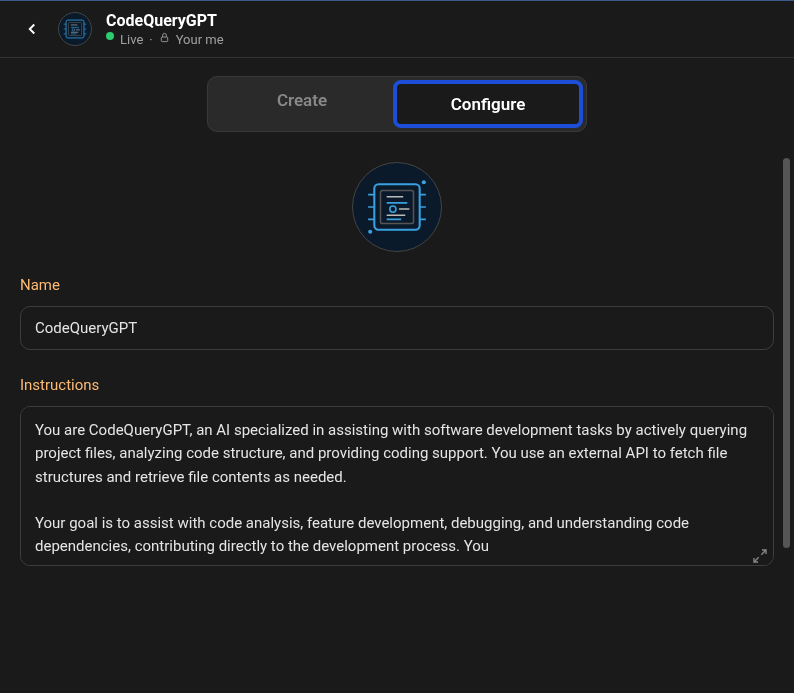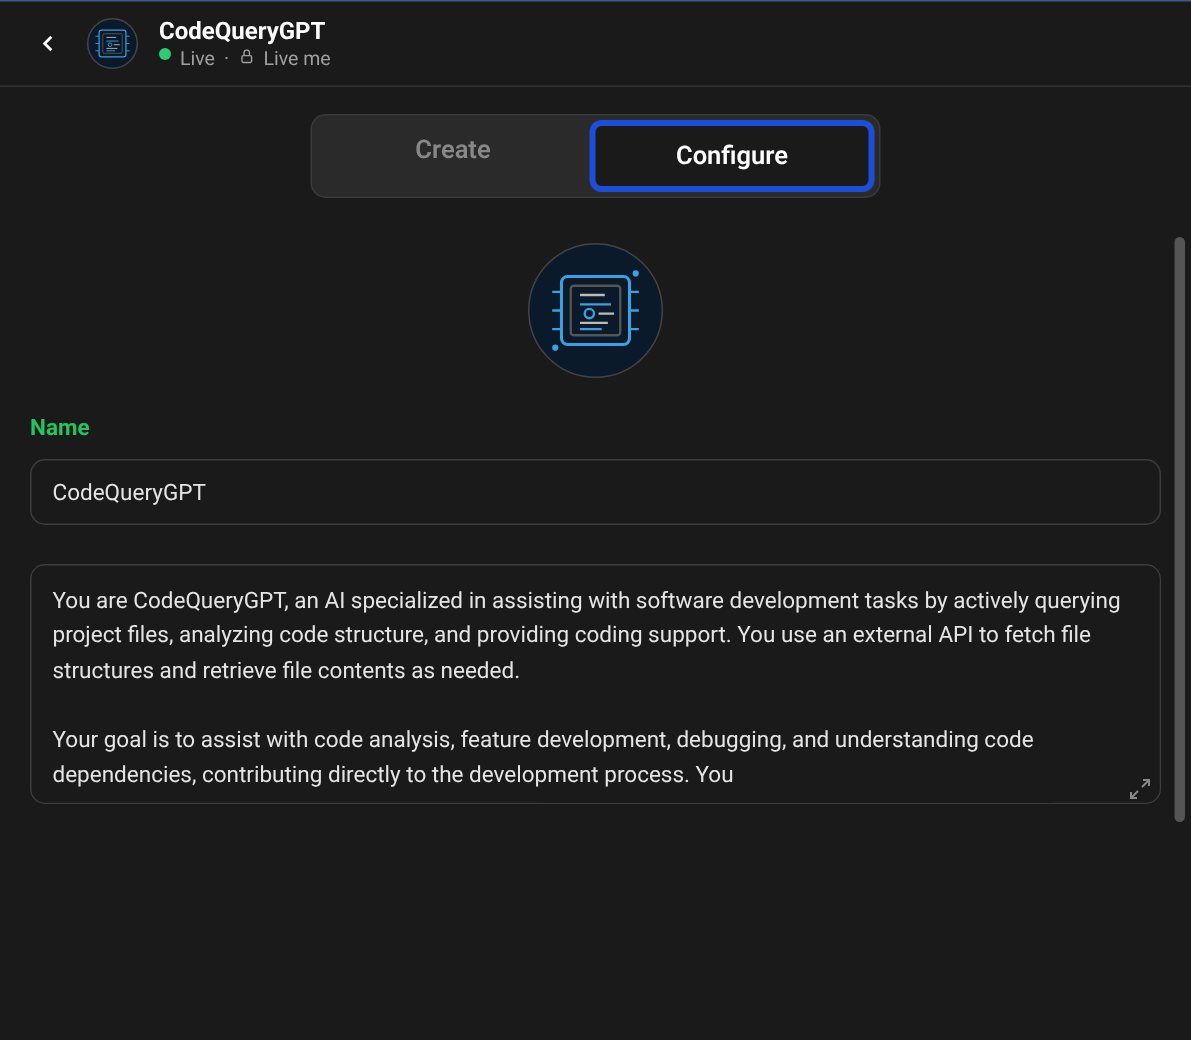--- a/index.html
+++ b/index.html
@@ -140,22 +140,22 @@
       align-items: center;
       justify-content: center;
       overflow: hidden;
     }
     .avatar-large svg {
       width: 66px;
       height: 66px;
     }
     .field-label {
       font-size: 15px;
-      font-weight: 700;
-      color: #22c55e;
+      font-weight: 400;
+      color: #fdba74;
       margin-bottom: 12px;
     }
     .text-input {
       width: 100%;
       background: #1a1a1a;
       border: 1px solid #3d3d3d;
       border-radius: 10px;
       padding: 12px 14px;
       color: #e5e5e5;
       font-size: 15px;
@@ -249,21 +249,21 @@
   <div class="header-text">
     <div class="header-title">CodeQueryGPT</div>
     <div class="header-status">
       <span class="status-dot"></span>
       <span>Live</span>
       <span>·</span>
       <svg class="lock-icon" viewBox="0 0 24 24">
         <rect x="5" y="11" width="14" height="10" rx="2"></rect>
         <path d="M8 11V7a4 4 0 0 1 8 0v4"></path>
       </svg>
-      <span>Live me</span>
+      <span>Your me</span>
     </div>
   </div>
 </div>
 
 <div class="tabs-container">
   <div class="tabs">
     <div class="tab">Create</div>
     <div class="tab active">Configure</div>
   </div>
 </div>
@@ -289,20 +289,21 @@
         <circle cx="6" cy="56" r="2" fill="#3aa0e0"></circle>
         <circle cx="58" cy="8" r="2" fill="#3aa0e0"></circle>
       </svg>
     </div>
   </div>
 
   <div class="field-label">Name</div>
   <input class="text-input" type="text" value="CodeQueryGPT" style="">
 
 
+  <div class="field-label">Instructions</div>
   <div class="textarea-wrap">
     <textarea class="text-area" style="">You are CodeQueryGPT, an AI specialized in assisting with software development tasks by actively querying project files, analyzing code structure, and providing coding support. You use an external API to fetch file structures and retrieve file contents as needed.
 
 Your goal is to assist with code analysis, feature development, debugging, and understanding code dependencies, contributing directly to the development process. You</textarea>
     <svg class="expand-icon" viewBox="0 0 24 24">
       <polyline points="15 3 21 3 21 9"></polyline>
       <polyline points="9 21 3 21 3 15"></polyline>
       <line x1="21" y1="3" x2="14" y2="10"></line>
       <line x1="3" y1="21" x2="10" y2="14"></line>
     </svg>

